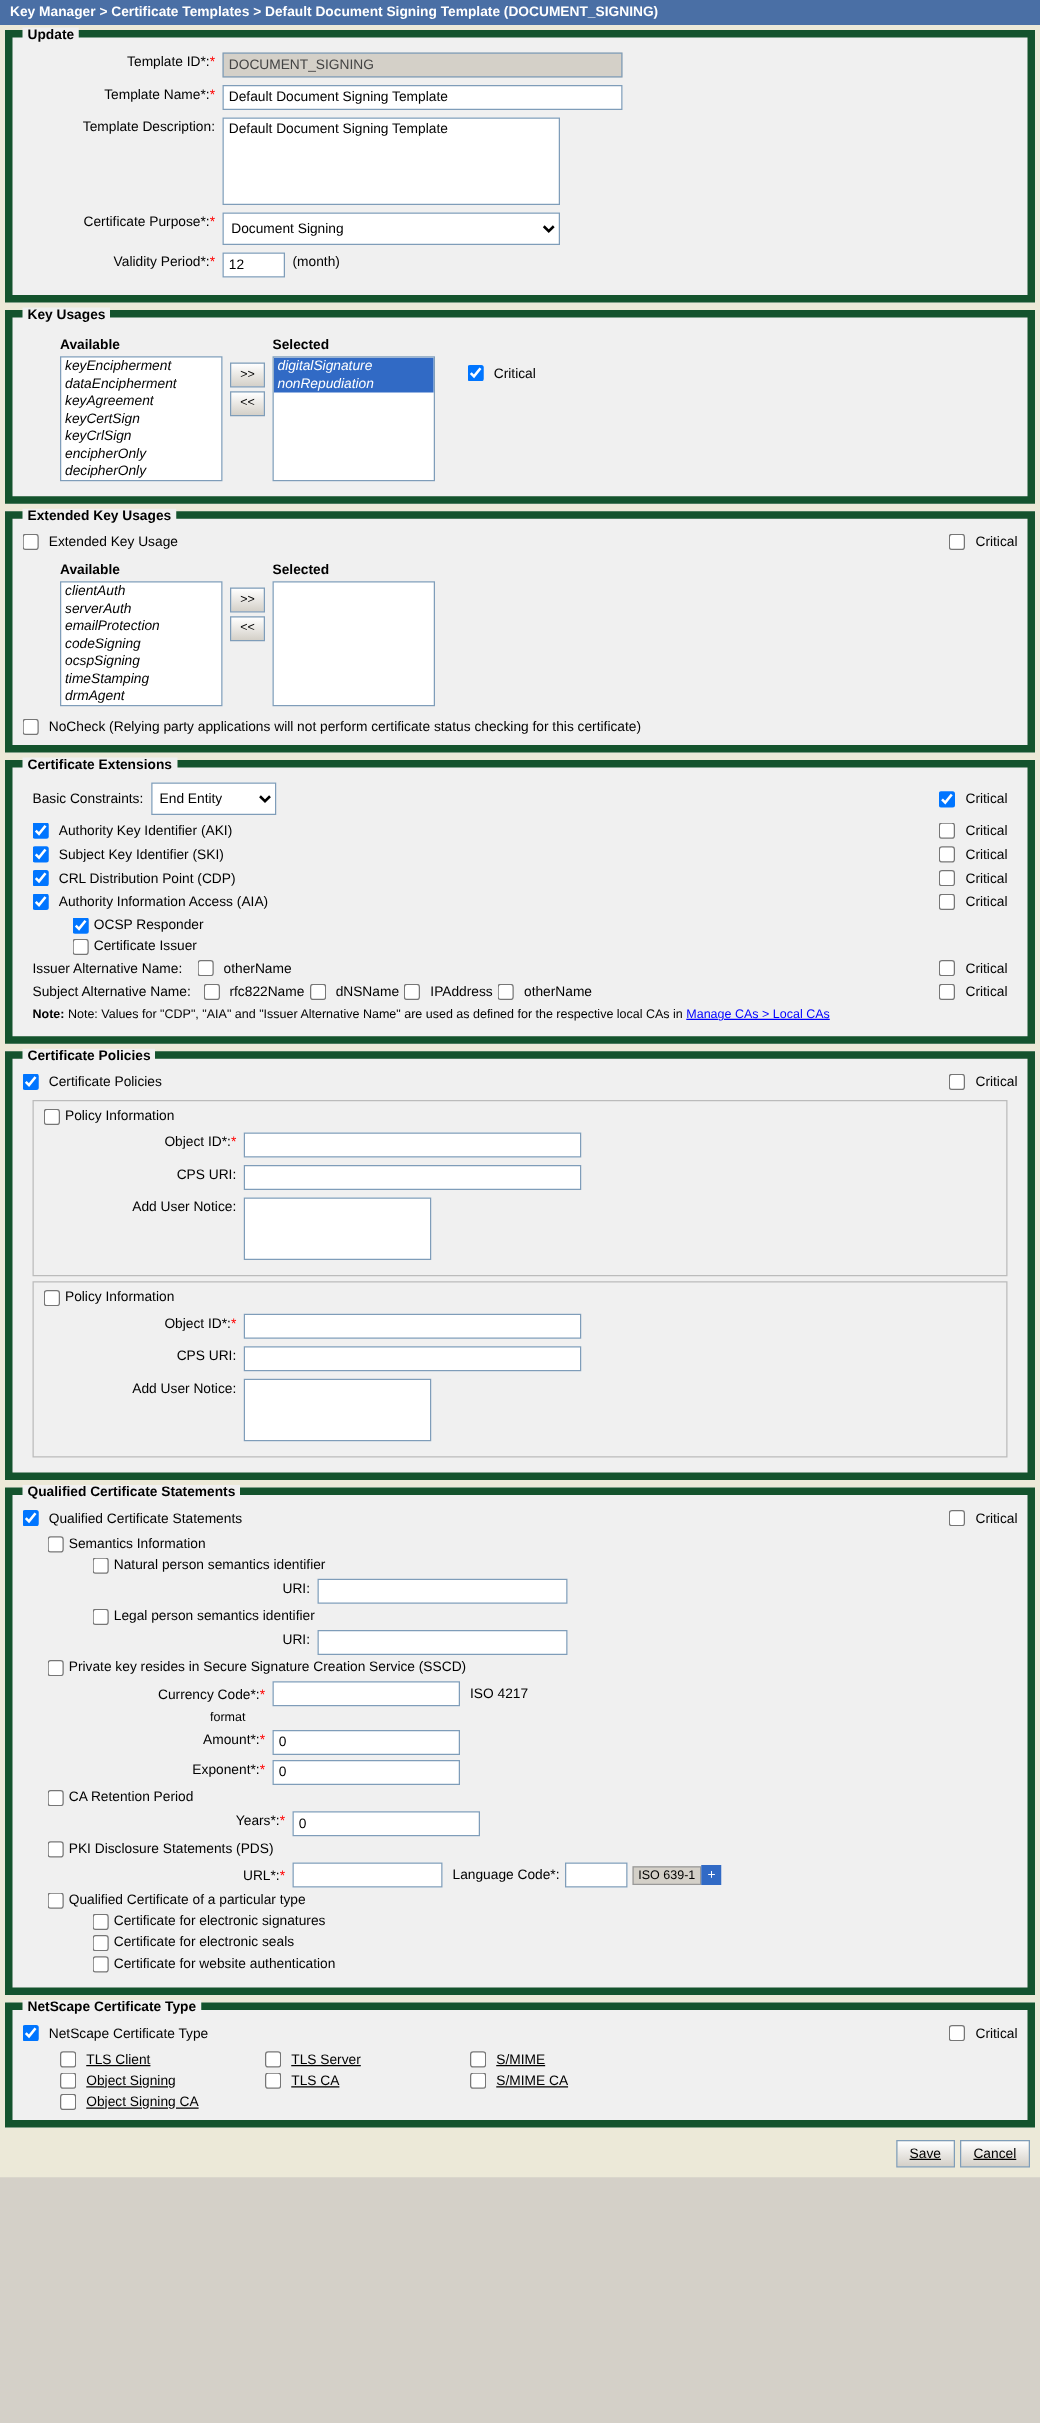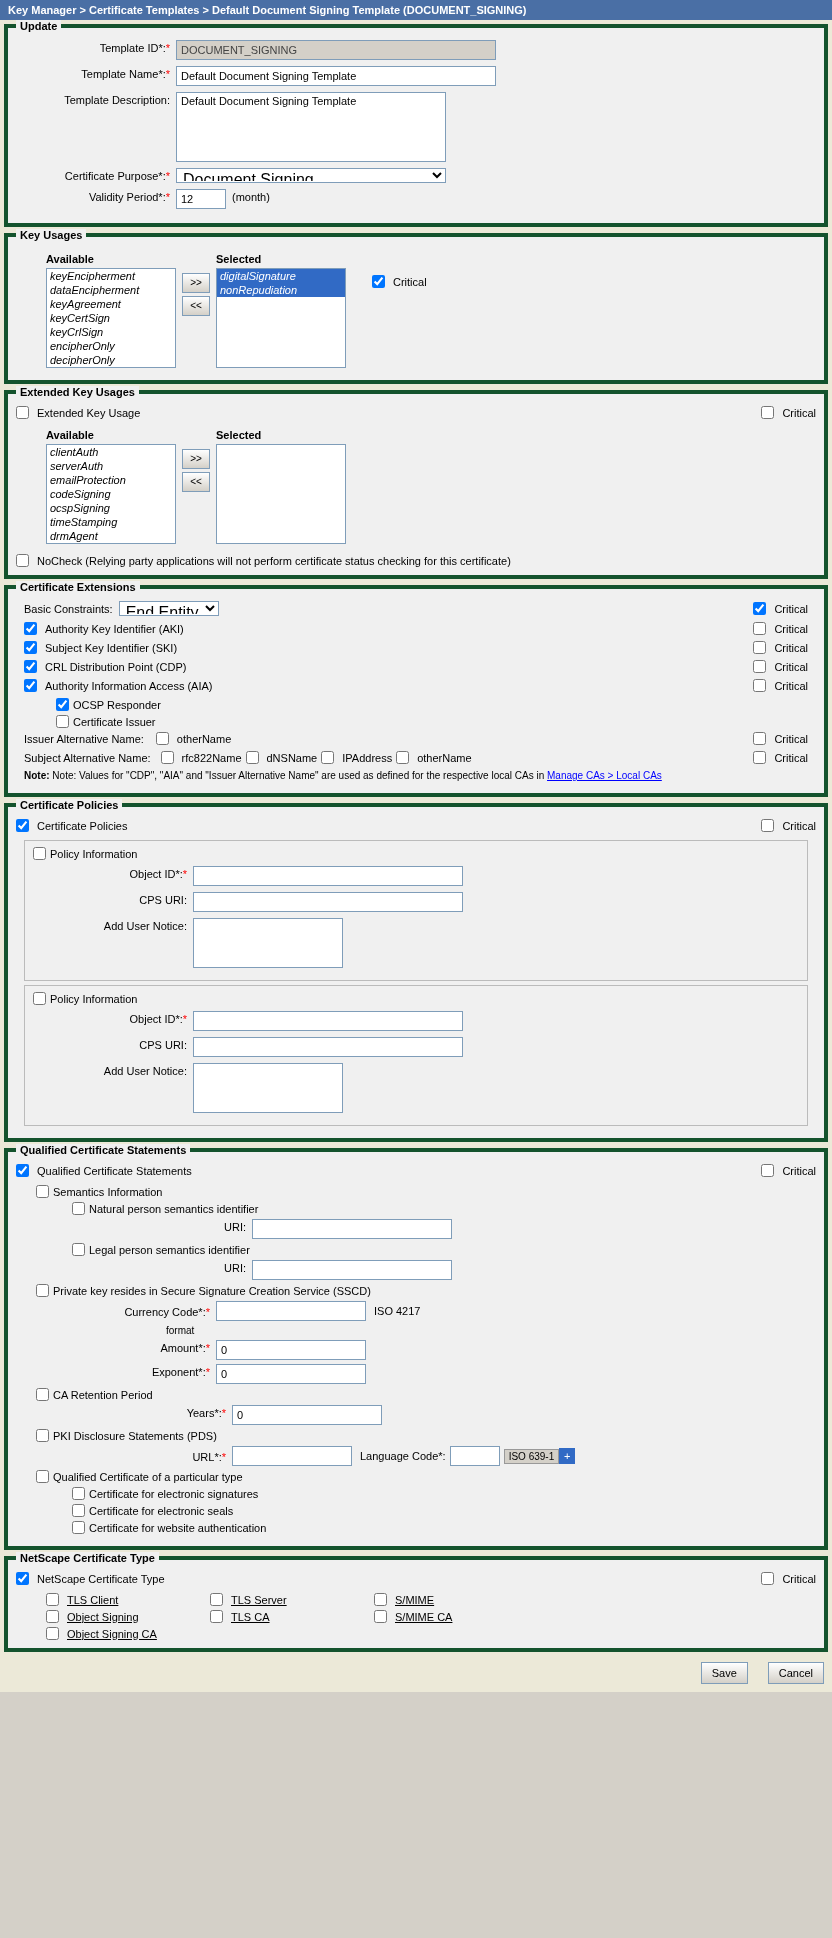--- a/index.html
+++ b/index.html
@@ -15,21 +15,21 @@
       color: white;
       padding: 4px 8px;
       font-size: 11px;
       font-weight: bold;
     }
     .main-container {
       padding: 4px;
       background: #ece9d8;
     }
     .section {
-      border: 4px solid #14532d;
+      border: 6px solid #14532d;
       margin-bottom: 6px;
       background: #f0f0f0;
       position: relative;
     }
     .section-title {
       position: absolute;
       top: -8px;
       left: 8px;
       background: #f0f0f0;
       padding: 0 4px;
@@ -64,22 +64,22 @@
       font-size: 11px;
       font-family: Arial, sans-serif;
     }
     input[type="text"].readonly-field {
       background: #d4d0c8;
       color: #444;
     }
     select {
       border: 1px solid #7f9db9;
       background: #fff;
-      height: 15px;
-      font-size: 16px;
+      height: 26px;
+      font-size: 11px;
       font-family: Arial, sans-serif;
       padding: 1px 2px;
     }
     textarea {
       border: 1px solid #7f9db9;
       background: #fff;
       font-size: 11px;
       font-family: Arial, sans-serif;
       padding: 2px 4px;
       resize: none;
@@ -99,21 +99,21 @@
       border: 1px solid #7f9db9;
       background: linear-gradient(to bottom, #fff, #d4d0c8);
       cursor: pointer;
       font-size: 10px;
       text-align: center;
       line-height: 18px;
       margin-bottom: 3px;
     }
     .checkbox-row {
       display: flex;
-      align-items: center;
+      align-items: flex-start;
       margin-bottom: 4px;
     }
     .checkbox-row input[type="checkbox"] {
       margin-right: 4px;
     }
     .indent-1 { margin-left: 20px; }
     .indent-2 { margin-left: 36px; }
     .note-text {
       font-size: 10px;
       margin: 4px 8px;
@@ -132,22 +132,23 @@
     }
     .medium-input {
       width: 270px;
     }
     .large-input {
       width: 320px;
     }
     .footer-btns {
       display: flex;
       justify-content: flex-end;
-      gap: 20px;
+      gap: 4px;
       padding: 4px;
+      text-decoration: underline;
     }
     .key-usages-area {
       display: flex;
       gap: 6px;
       align-items: flex-start;
       padding: 4px 0 4px 30px;
     }
     .col-label {
       font-weight: bold;
       font-size: 11px;

